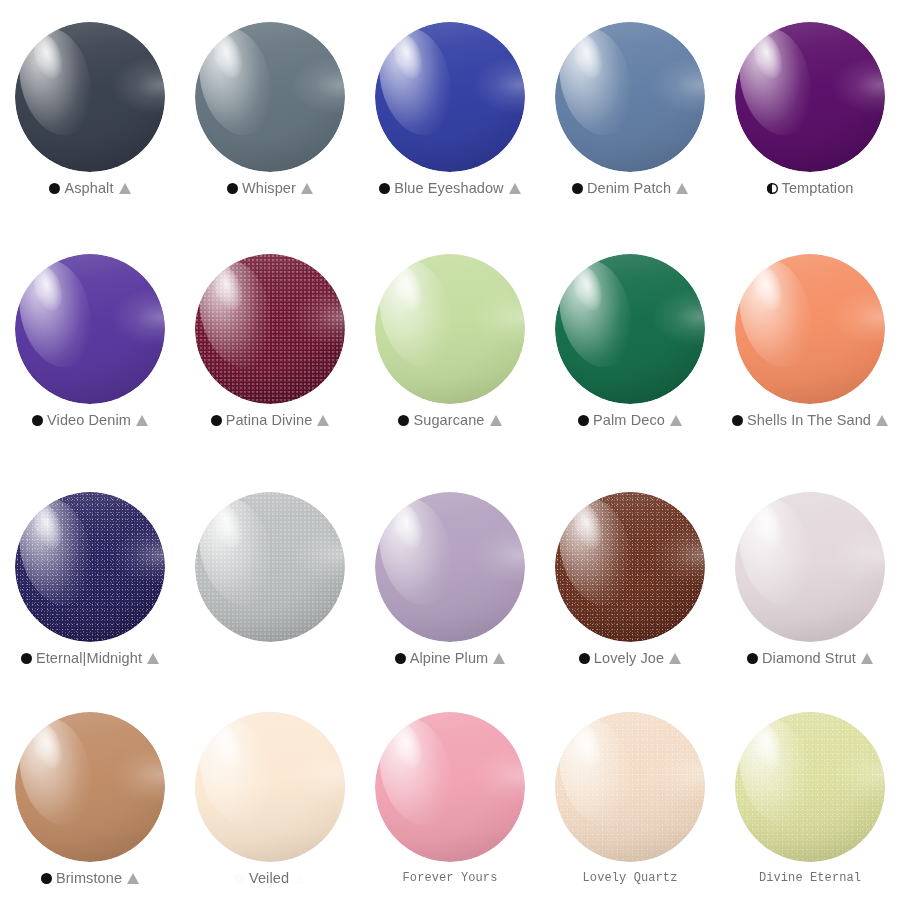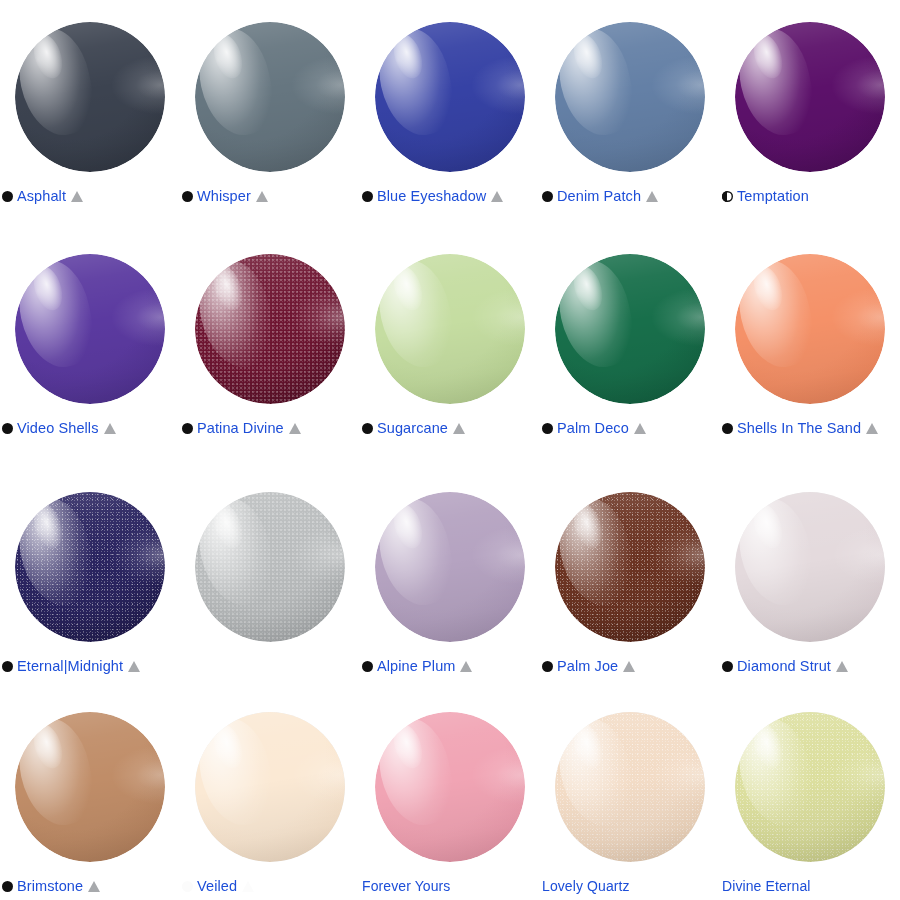--- a/index.html
+++ b/index.html
@@ -124,30 +124,31 @@
     
   }
   .swatch-dot.is-glitter .dot-shimmer {
     background-size: 4px 4px, 6px 6px, 2.5px 2.5px;
   }
   
   .swatch-dot.is-pale { box-shadow: inset 0 0 0 1px rgba(0,0,0,0.07); }
 
   
   .swatch-label {
-    margin-top: 15px;
+    margin-top: 7px;
     width: 176px;
+    text-align: center;
     font-size: 14.5px;
     line-height: 19px;
-    color: #1d4ed8;
+    color: #737373;
     letter-spacing: 0.1px;
   }
   .swatch-label.alt-font {
-    font-family: Liberation Sans, sans-serif;
-    font-size: 14px;
+    font-family: Liberation Mono, monospace;
+    font-size: 12px;
   }
   .label-inner {
     display: inline;
   }
   .opacity-icon {
     display: inline-block;
     width: 11px;
     height: 11px;
     border-radius: 50%;
     vertical-align: -1px;
@@ -249,21 +250,21 @@
       <div class="swatch-dot-wrap">
         <div class="swatch-dot">
           <div class="dot-base" style="background: radial-gradient(circle at 38% 30%, rgb(91, 58, 160) 0%, rgb(91, 58, 160) 52%, rgb(76, 47, 140) 100%);"></div>
           <div class="dot-shimmer"></div>
           <div class="dot-shade"></div>
           <div class="dot-rim"></div>
           <div class="dot-gloss"></div>
           <div class="dot-spec"></div>
         </div>
       </div>
-      <div class="swatch-label"><span class="label-inner"><span class="opacity-icon"></span><span class="label-text">Video Shells</span><span class="tri-icon"></span></span></div>
+      <div class="swatch-label"><span class="label-inner"><span class="opacity-icon"></span><span class="label-text">Video Denim</span><span class="tri-icon"></span></span></div>
     </div>
     <div class="swatch-cell">
       <div class="swatch-dot-wrap">
         <div class="swatch-dot is-glitter">
           <div class="dot-base" style="background: radial-gradient(circle at 38% 30%, rgb(110, 20, 48) 0%, rgb(110, 20, 48) 52%, rgb(76, 12, 34) 100%);"></div>
           <div class="dot-shimmer"></div>
           <div class="dot-shade"></div>
           <div class="dot-rim"></div>
           <div class="dot-gloss"></div>
           <div class="dot-spec"></div>
@@ -352,21 +353,21 @@
       <div class="swatch-dot-wrap">
         <div class="swatch-dot is-shimmer">
           <div class="dot-base" style="background: radial-gradient(circle at 38% 30%, rgb(107, 51, 34) 0%, rgb(107, 51, 34) 52%, rgb(81, 35, 23) 100%);"></div>
           <div class="dot-shimmer"></div>
           <div class="dot-shade"></div>
           <div class="dot-rim"></div>
           <div class="dot-gloss"></div>
           <div class="dot-spec"></div>
         </div>
       </div>
-      <div class="swatch-label"><span class="label-inner"><span class="opacity-icon"></span><span class="label-text">Palm Joe</span><span class="tri-icon"></span></span></div>
+      <div class="swatch-label"><span class="label-inner"><span class="opacity-icon"></span><span class="label-text">Lovely Joe</span><span class="tri-icon"></span></span></div>
     </div>
     <div class="swatch-cell">
       <div class="swatch-dot-wrap">
         <div class="swatch-dot is-pale">
           <div class="dot-base" style="background: radial-gradient(circle at 38% 30%, rgb(228, 218, 221) 0%, rgb(228, 218, 221) 52%, rgb(217, 203, 208) 100%);"></div>
           <div class="dot-shimmer"></div>
           <div class="dot-shade"></div>
           <div class="dot-rim"></div>
           <div class="dot-gloss"></div>
           <div class="dot-spec"></div>

